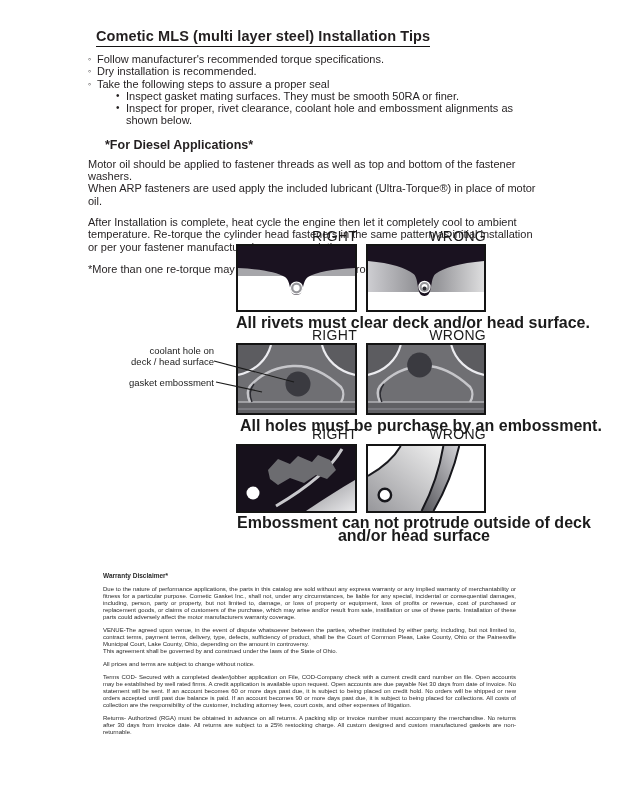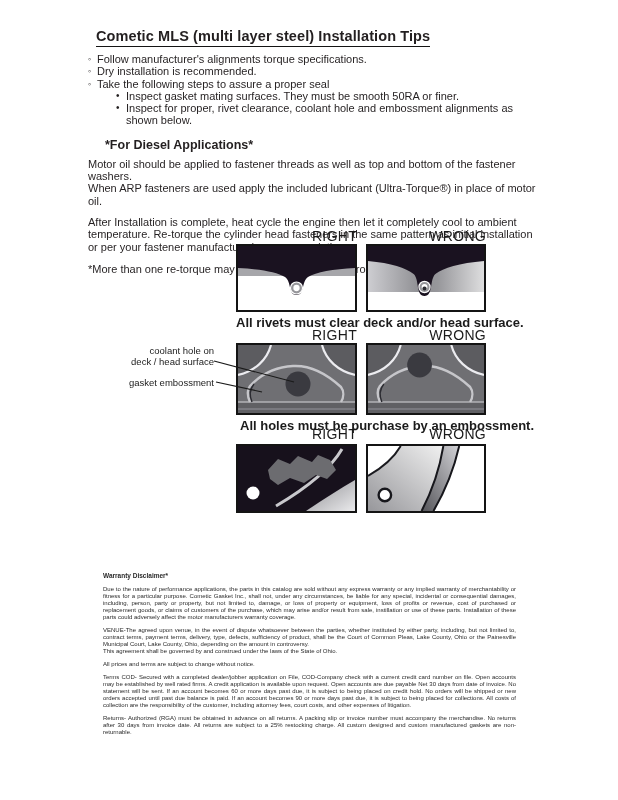--- a/index.html
+++ b/index.html
@@ -18,21 +18,21 @@
   .b-line.sub{margin-left:28px;}
   .b-glyph.filled{font-size:10px;width:10px;}
   .diesel-heading{font-size:12.5px;font-weight:bold;margin:11px 0 6px 17px;}
   .para{margin:0 4px 9px 0;}
   .para div{font-size:11px;line-height:12.3px;}
   .note{font-size:11px;line-height:12.3px;margin-top:10px;}
   
   .fig-label{position:absolute;font-size:14px;line-height:15px;text-align:right;color:#1b1b1b;letter-spacing:.3px;}
   .fig-box{position:absolute;border:2px solid #141414;box-sizing:border-box;background:#fff;}
   .fig-box svg{display:block;width:100%;height:100%;}
-  .fig-caption{position:absolute;font-size:13px;font-weight:bold;line-height:13px;color:#1b1b1b;text-align:center;}
+  .fig-caption{position:absolute;font-size:16px;font-weight:bold;line-height:13px;color:#1b1b1b;text-align:center;}
   .callouts{position:absolute;left:118px;top:345px;width:96px;text-align:right;font-size:9.5px;line-height:11px;color:#1b1b1b;}
   .callouts .gap{height:10px;}
   .leader-overlay{position:absolute;left:0;top:0;width:618px;height:800px;pointer-events:none;}
   
   .disc{position:absolute;left:103px;top:572px;width:413px;color:#2a2a2a;}
   .disc-heading{font-size:6.5px;font-weight:bold;margin:0 0 7px 0;}
   .blk{margin:0 0 6px 0;}
   .blk p{margin:0;font-size:6px;line-height:7px;text-align:justify;}
   
   .pagenum{position:absolute;left:389px;top:760px;font-size:13.5px;letter-spacing:.4px;color:#2a2a2a;}
@@ -40,21 +40,21 @@
 </head>
 <body>
 
 <div class="page">
 
   <div class="intro">
     <h1 class="title">Cometic MLS (multi layer steel) Installation Tips</h1>
     <div>
       <div class="b-line">
         <span class="b-glyph">◦</span>
-        <span>Follow manufacturer's alignments torque specifications.</span>
+        <span>Follow manufacturer's recommended torque specifications.</span>
       </div>
       <div class="b-line">
         <span class="b-glyph">◦</span>
         <span>Dry installation is recommended.</span>
       </div>
       <div class="b-line">
         <span class="b-glyph">◦</span>
         <span>Take the following steps to assure a proper seal</span>
       </div>
       <div class="b-line sub">
@@ -186,20 +186,24 @@
       </defs>
       <rect width="117" height="65" fill="#ffffff"></rect>
       <path d="M0,30 C14,22 26,12 33,0 L76,0 C72,24 64,46 54,65 L0,65 Z" fill="url(#bodyW3)"></path>
       <path d="M33,0 C26,12 14,22 0,30" stroke="#1a1a1f" stroke-width="2" fill="none"></path>
       <path d="M76,0 L92,0 C86,26 76,48 66,65 L54,65 C64,46 72,24 76,0 Z" fill="url(#bandW3)"></path>
       <path d="M76,0 C72,24 64,46 54,65" stroke="#17171c" stroke-width="2" fill="none"></path>
       <path d="M92,0 C86,26 76,48 66,65" stroke="#17171c" stroke-width="2" fill="none"></path>
       <circle cx="17" cy="49" r="6.3" fill="#ffffff" stroke="#17171c" stroke-width="2.4"></circle>
     </svg>
   </div>
+  <div class="fig-caption" style="left:237px;top:516px;">
+    <div>Embossment can not protrude outside of deck</div>
+    <div>and/or head surface</div>
+  </div>
 
   <svg class="leader-overlay">
     <line x1="214" y1="361" x2="294" y2="382" stroke="#1a1a1a" stroke-width="1.2"></line>
     <line x1="216" y1="382" x2="262" y2="392" stroke="#1a1a1a" stroke-width="1.2"></line>
   </svg>
 
   <div class="disc">
     <div class="disc-heading">Warranty Disclaimer*</div>
     <div class="blk">
       <p>Due to the nature of performance applications, the parts in this catalog are sold without any express warranty or any implied warranty of merchantability or fitness for a particular purpose.  Cometic Gasket Inc., shall not, under any circumstances, be liable for any special, incidental or consequential damages, including, person, party or property, but not limited to, damage, or loss of property or equipment, loss of profits or revenue, cost of purchased or replacement goods, or claims of customers of the purchase, which may arise and/or result from sale, instillation or use of these parts.  Installation of these parts could adversely affect the motor manufacturers warranty coverage.</p>

